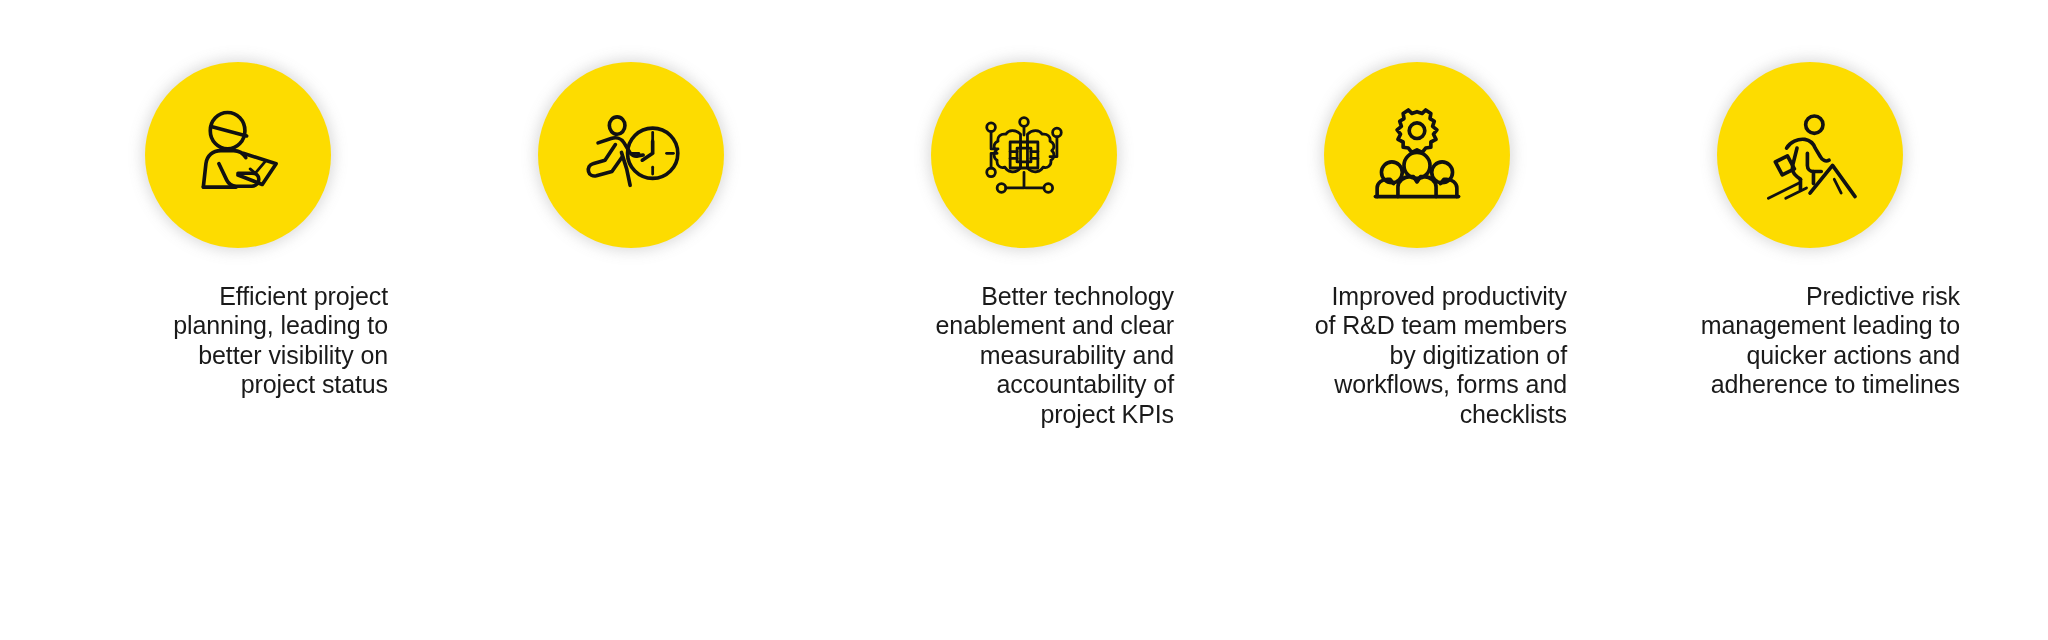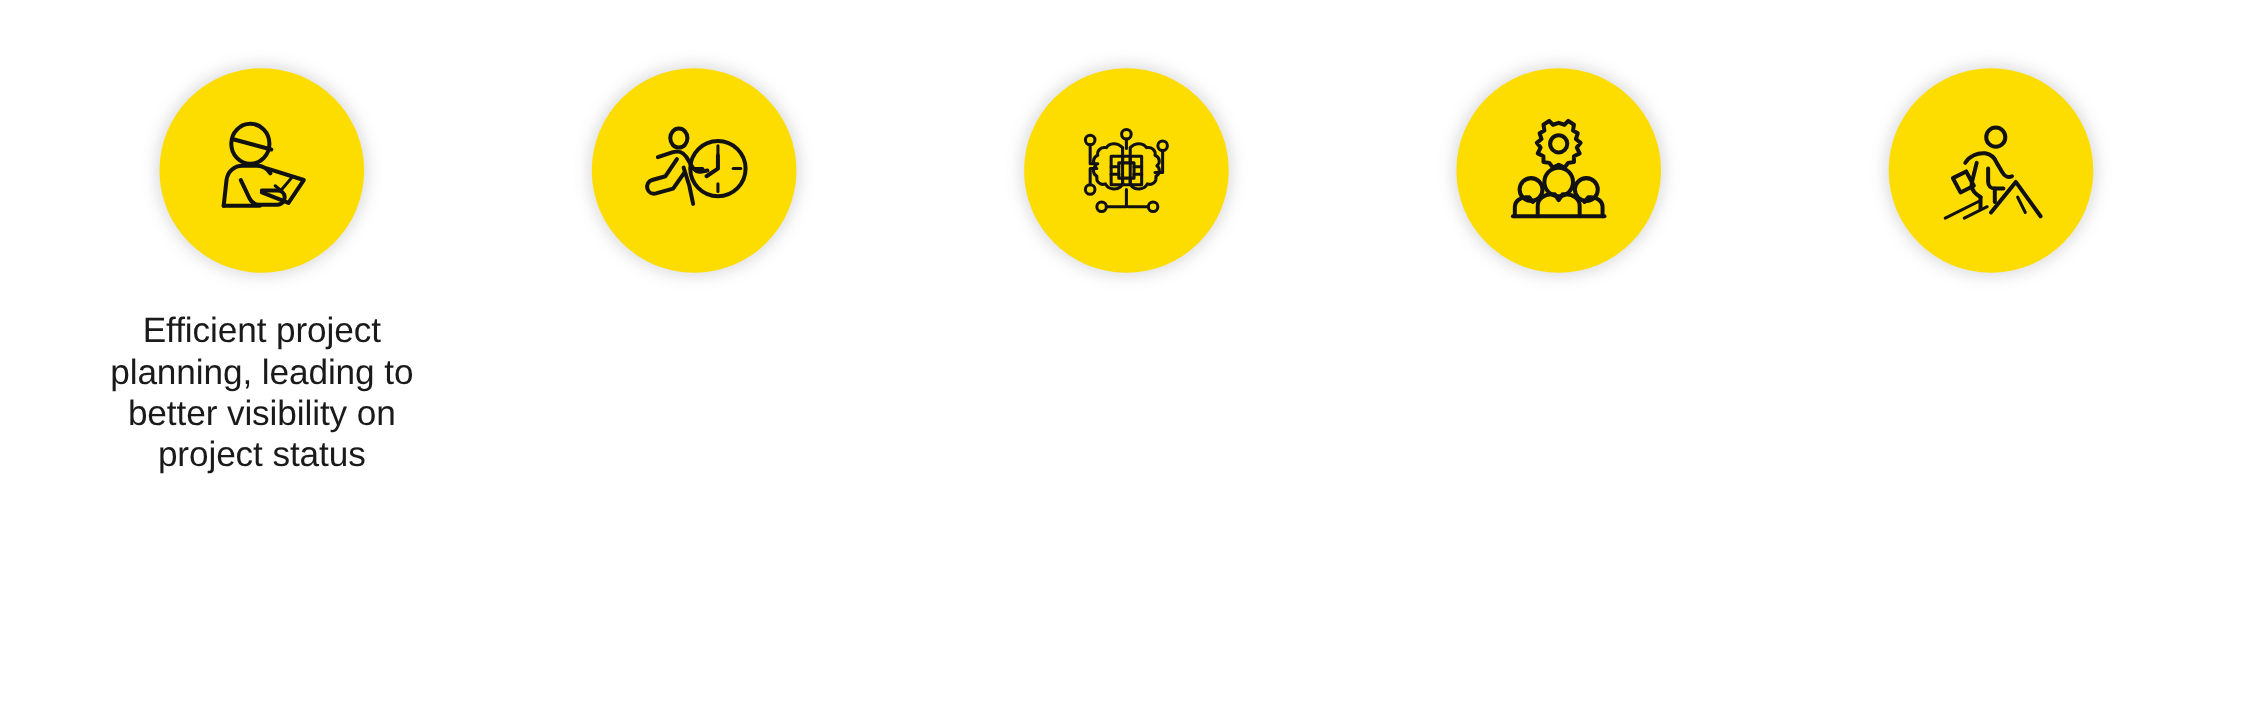--- a/index.html
+++ b/index.html
@@ -41,22 +41,22 @@
     position: relative;
   }
   .icon-circle svg {
     display: block;
     width: 104px;
     height: 104px;
   }
   .benefit-caption {
     margin-top: 34px;
     width: 300px;
-    text-align: center;
-    font-size: 32px;
+    text-align: right;
+    font-size: 25px;
     line-height: 1.175;
     color: #1a1a1a;
     font-family: "Liberation Sans", sans-serif;
     letter-spacing: -0.1px;
     white-space: pre-line;
   }
   .ico-stroke {
     fill: none;
     stroke: #111111;
     stroke-width: 4.2;
@@ -133,49 +133,63 @@
         <circle class="ico-stroke-thin" cx="22" cy="80" r="5"></circle>
         <path class="ico-stroke-thin" d="M22 75 L22 58 L29 58"></path>
         <circle class="ico-stroke-thin" cx="98" cy="34" r="5"></circle>
         <path class="ico-stroke-thin" d="M98 39 L98 62 L90 62"></path>
         <circle class="ico-stroke-thin" cx="34" cy="98" r="5"></circle>
         <path class="ico-stroke-thin" d="M39 98 L60 98 L60 80"></path>
         <circle class="ico-stroke-thin" cx="88" cy="98" r="5"></circle>
         <path class="ico-stroke-thin" d="M83 98 L62 98"></path>
       </svg>
     </div>
+    <div class="benefit-caption">Better technology
+enablement and clear
+measurability and
+accountability of
+project KPIs</div>
   </div>
 
   <div class="benefit-card">
     <div class="icon-circle">
       <svg viewBox="0 0 120 120">
         <path class="ico-stroke" d="M60 10 L66 12 L70 8 L76 12 L75 18 L80 21 L78 27 L83 31 L79 36 L82 42 L76 45 L76 51 L70 52 L66 57 L60 54 L54 57 L50 52 L44 51 L44 45 L38 42 L41 36 L37 31 L42 27 L40 21 L45 18 L44 12 L50 8 L54 12 Z"></path>
         <circle class="ico-stroke" cx="60" cy="32" r="9"></circle>
         <circle class="ico-stroke" cx="60" cy="72" r="15"></circle>
         <path class="ico-stroke" d="M38 108 L38 97 C38 90 45 85 52 85 L56 85 L60 91 L64 85 L68 85 C75 85 82 90 82 97 L82 108"></path>
         <circle class="ico-stroke" cx="31" cy="80" r="12"></circle>
         <path class="ico-stroke" d="M14 108 L14 98 C14 92 20 88 26 88 L29 88 L33 93"></path>
         <circle class="ico-stroke" cx="89" cy="80" r="12"></circle>
         <path class="ico-stroke" d="M106 108 L106 98 C106 92 100 88 94 88 L91 88 L87 93"></path>
         <line class="ico-stroke" x1="12" y1="108" x2="108" y2="108"></line>
       </svg>
     </div>
+    <div class="benefit-caption">Improved productivity
+of R&amp;D team members
+by digitization of
+workflows, forms and
+checklists</div>
   </div>
 
   <div class="benefit-card">
     <div class="icon-circle">
       <svg viewBox="0 0 120 120">
         <circle class="ico-stroke" cx="65" cy="25" r="10"></circle>
         <path class="ico-stroke" d="M33 52 C37 45 46 41 54 42 C60 43 64 47 66 52 L72 62 C74 66 78 68 82 66"></path>
         <path class="ico-stroke" d="M45 52 L40 72 C39 77 41 82 45 85 L49 88"></path>
         <path class="ico-stroke" d="M57 58 L57 72 C57 76 60 79 64 79 L73 79"></path>
         <path class="ico-stroke" d="M49 88 L49 100"></path>
         <path class="ico-stroke" d="M64 79 L64 93"></path>
         <path class="ico-stroke" d="M20 68 L34 61 L42 76 L28 83 Z"></path>
         <path class="ico-stroke" d="M60 104 L86 72 L112 108"></path>
         <line class="ico-stroke-thin" x1="12" y1="110" x2="48" y2="92"></line>
         <line class="ico-stroke-thin" x1="32" y1="110" x2="56" y2="98"></line>
         <line class="ico-stroke-thin" x1="96" y1="104" x2="88" y2="88"></line>
       </svg>
     </div>
+    <div class="benefit-caption">Predictive risk
+management leading to
+quicker actions and
+adherence to timelines</div>
   </div>
 
 </div>
 
 </body></html>

